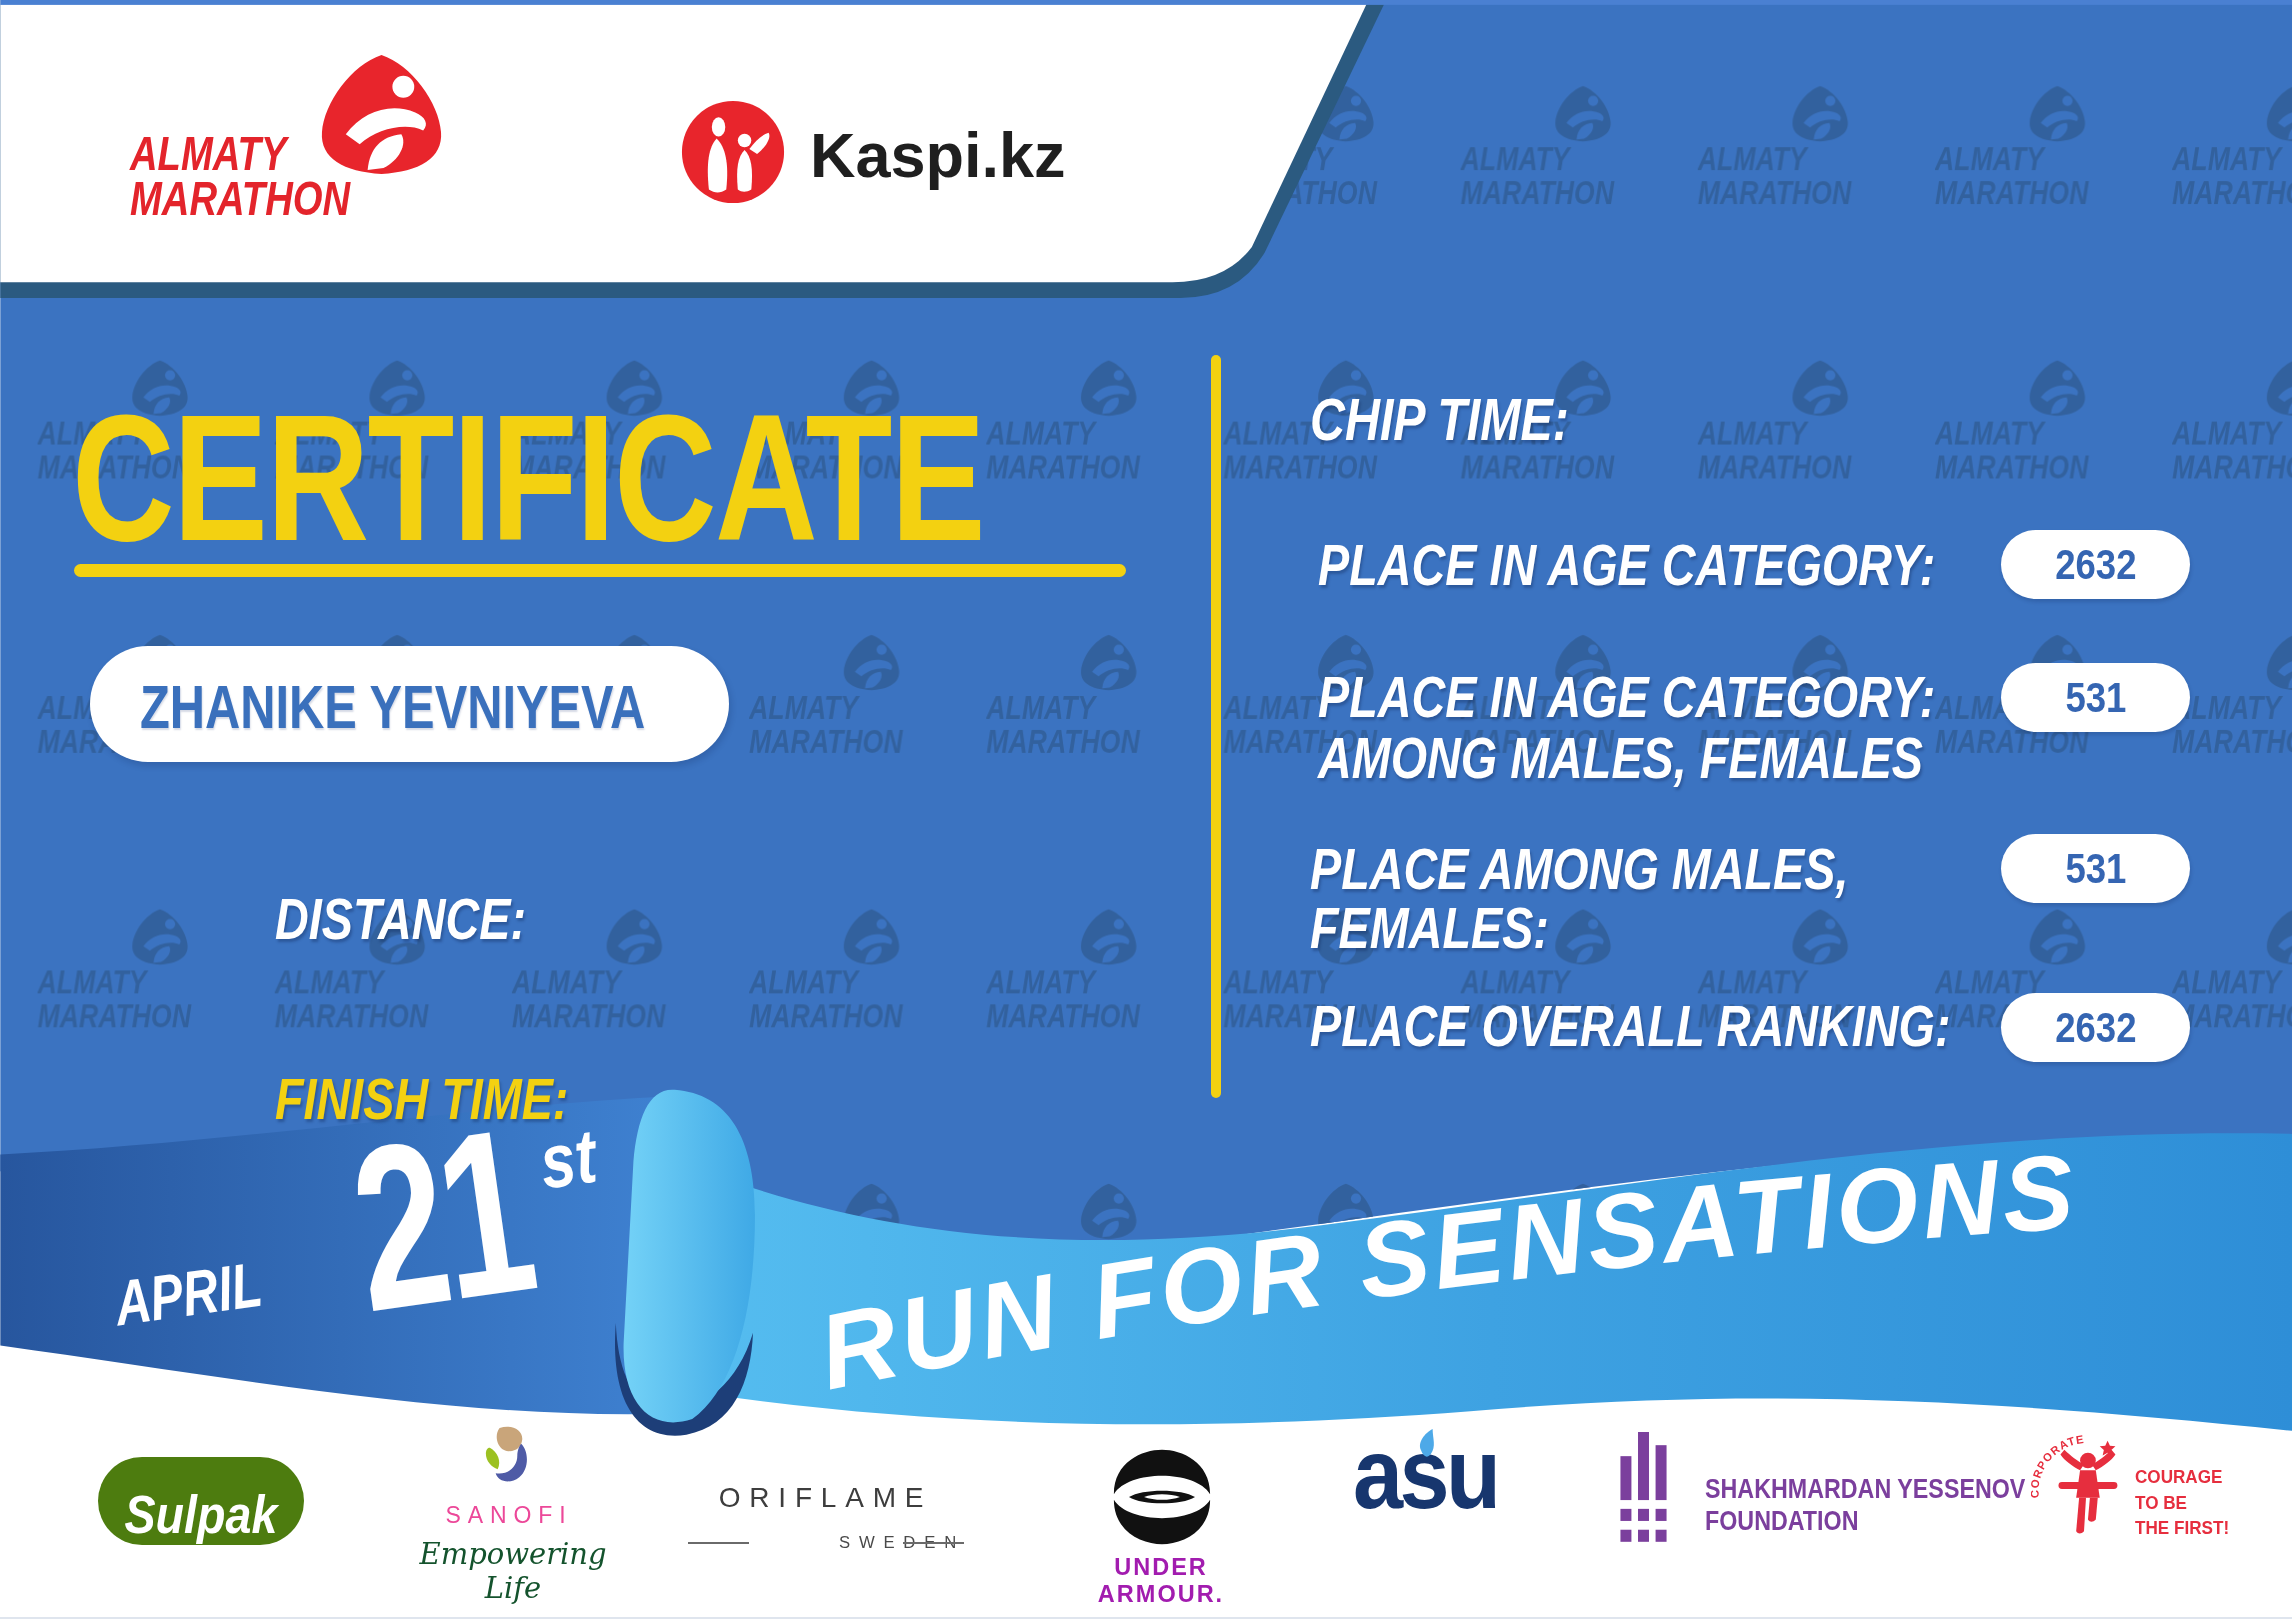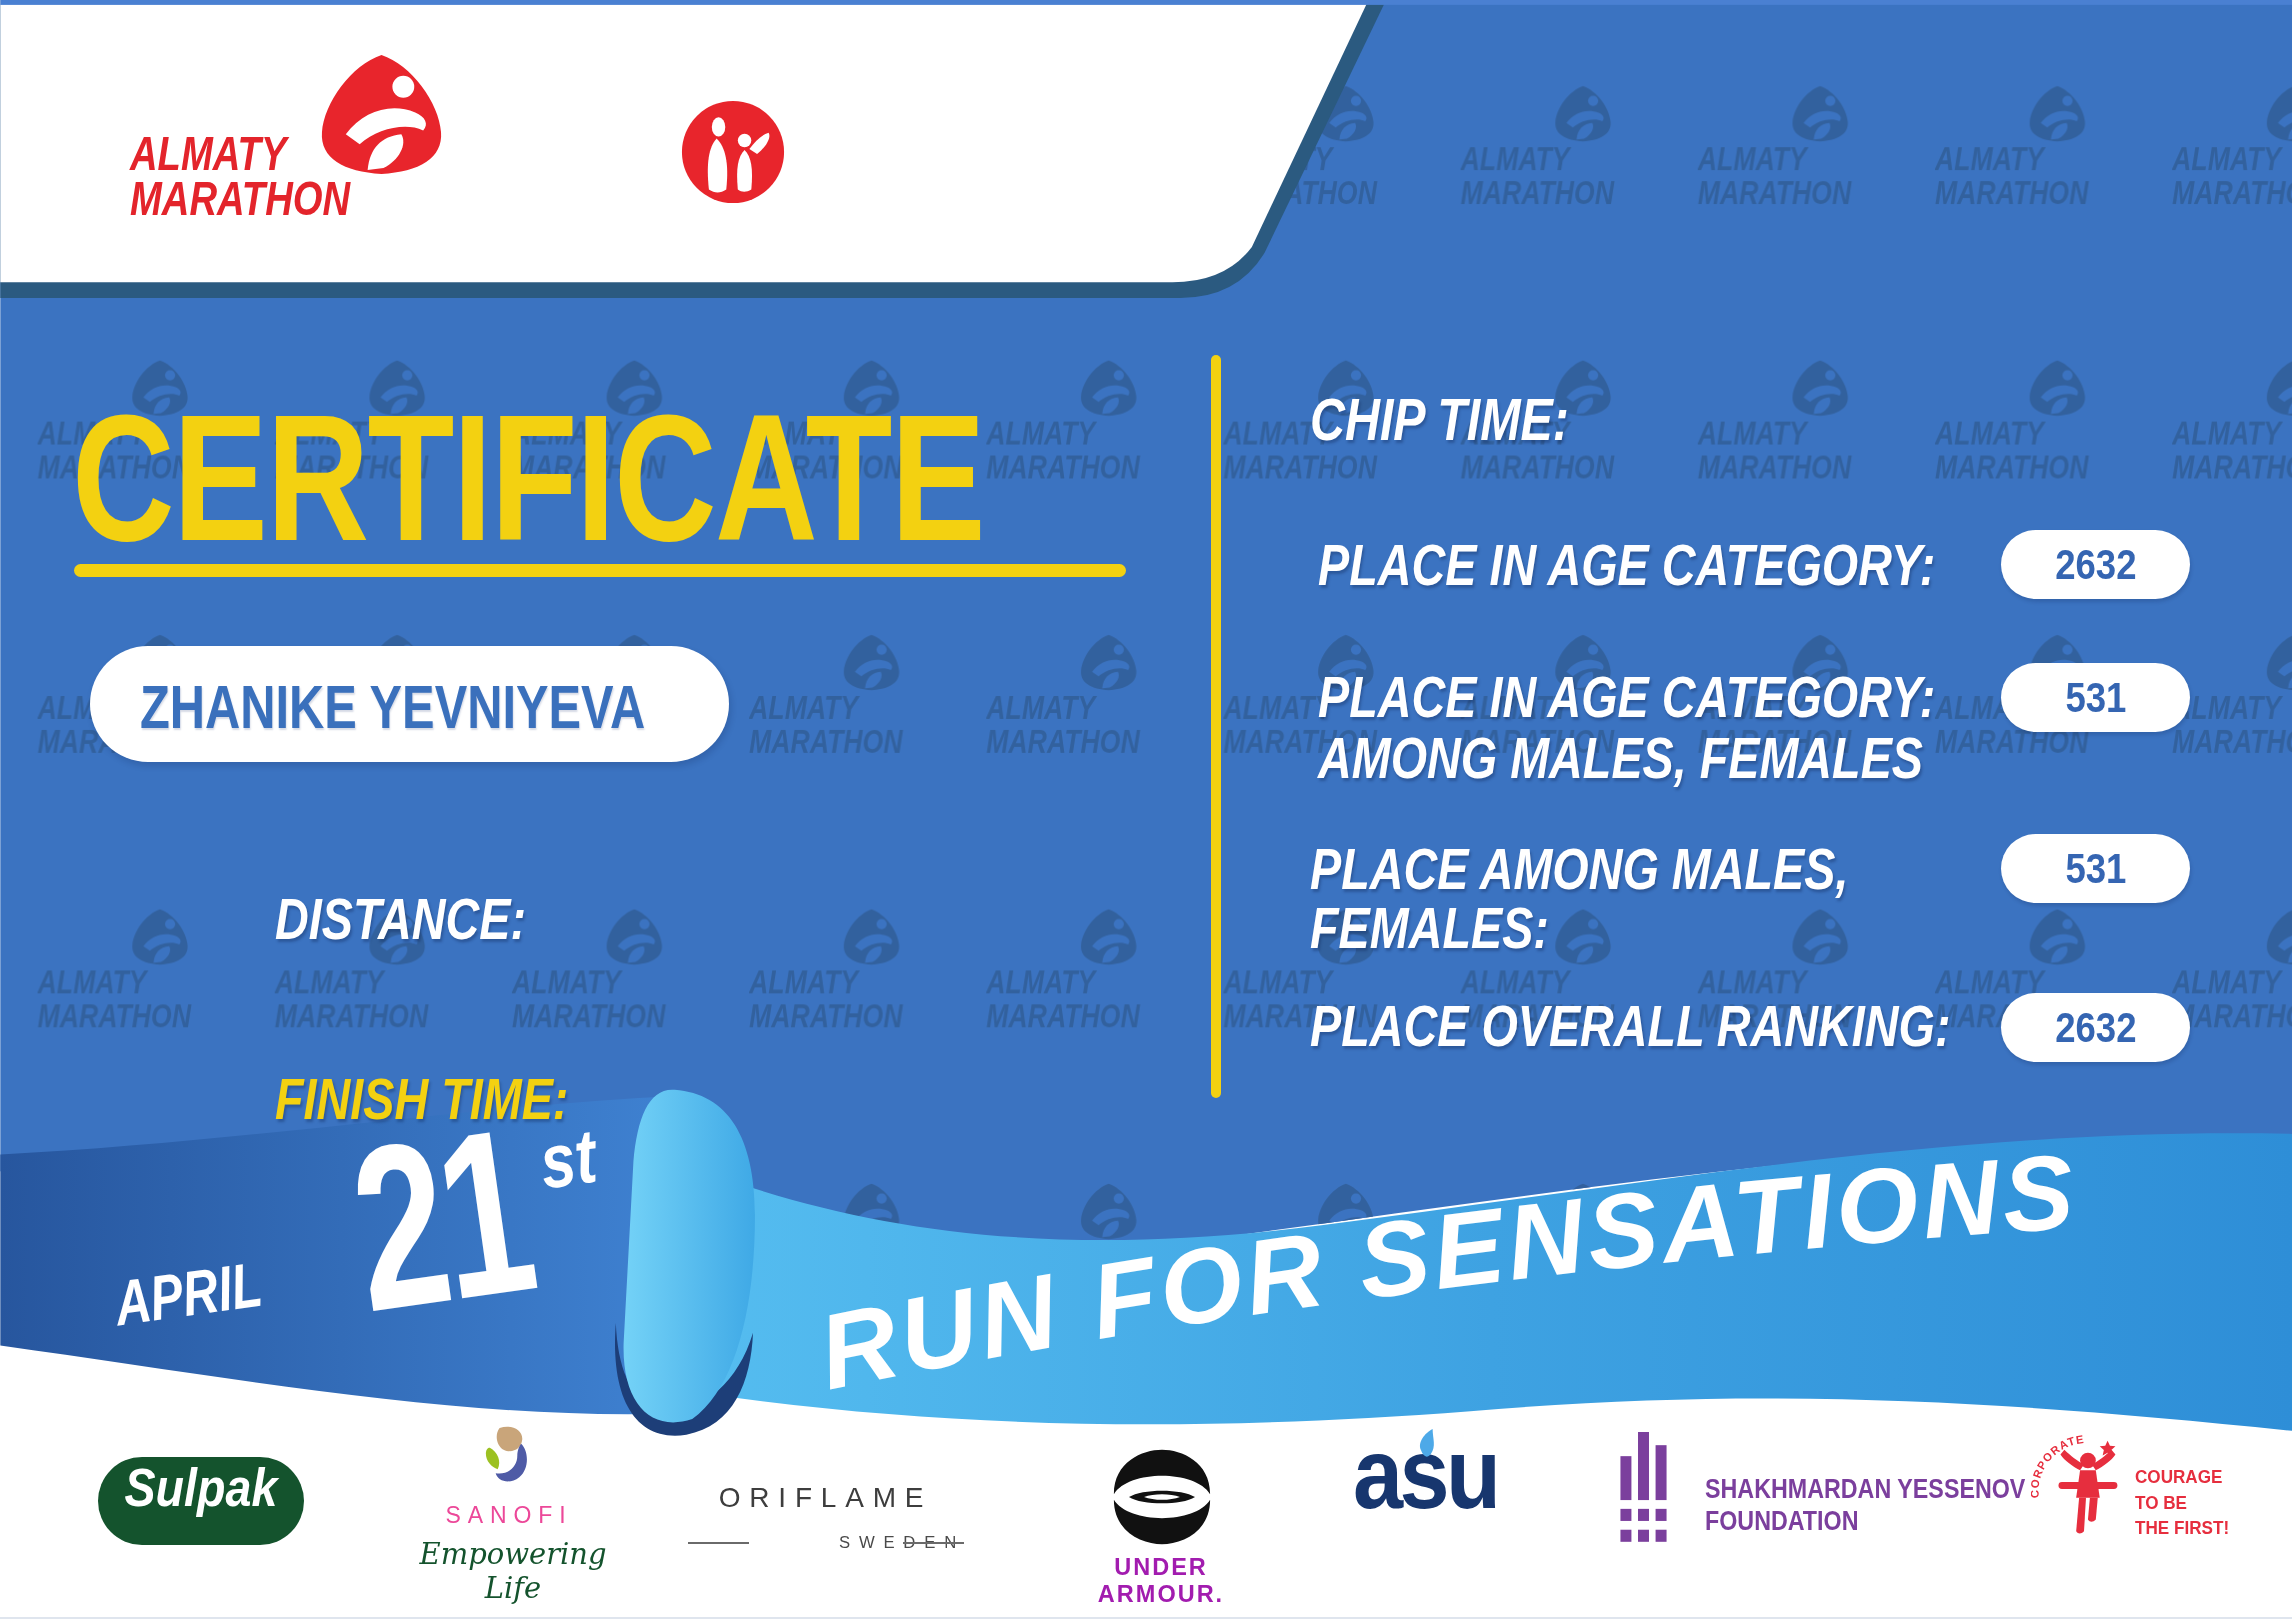--- a/index.html
+++ b/index.html
@@ -31,22 +31,22 @@
   
   .date-wrap{position:absolute;left:93px;top:1122px;width:608px;height:265px;
              transform:rotate(-8deg);transform-origin:center center;}
   .date-month{position:absolute;left:17.6px;top:106px;font-size:63px;font-style:italic;font-weight:bold;
               color:#fff;transform:scaleX(.78);transform-origin:left top;white-space:nowrap;}
   .date-day{position:absolute;left:267px;top:-11.8px;font-size:233px;font-weight:bold;color:#fff;
             line-height:1;transform:scaleX(.70);transform-origin:left top;letter-spacing:-7.8px;}
   .date-suffix{position:absolute;left:459px;top:17.6px;font-size:76px;font-weight:bold;font-style:italic;
                color:#fff;transform:scaleX(.82);transform-origin:left top;}
   
-  .sulpak{position:absolute;left:98px;top:1457px;width:206px;height:88px;background:#14532d;
-          border-radius:45px;display:flex;align-items:flex-start;justify-content:center;}
+  .sulpak{position:absolute;left:98px;top:1457px;width:206px;height:88px;background:#4d7c0f;
+          border-radius:45px;display:flex;align-items:flex-end;justify-content:center;}
   .sulpak span{color:#fff;font-weight:bold;font-style:italic;font-size:53px;transform:scaleX(.88);}
   .sanofi-name{position:absolute;left:421px;top:1502px;width:176px;text-align:center;
                font-size:23px;letter-spacing:6.9px;color:#ec4899;font-weight:400;}
   .sanofi-tag{position:absolute;left:410px;top:1537px;width:206px;text-align:center;
               font-family:"DejaVu Serif", serif;font-style:italic;font-size:29px;color:#14532d;}
   .oriflame{position:absolute;left:686px;top:1482px;width:279px;text-align:center;
             font-size:28px;letter-spacing:8.8px;color:#3D3D3D;}
   .ori-sweden{position:absolute;left:686px;top:1533px;width:279px;text-align:right;
               font-size:16.7px;letter-spacing:8.8px;color:#4a4a4a;}
   .ori-line{position:absolute;top:1542px;width:61px;height:2px;background:#6a6a6a;}
@@ -131,20 +131,21 @@
   </svg>
 
   <svg class="abs" style="left:680px;top:99px;" width="106" height="106" viewBox="0 0 110 110">
     <circle cx="55" cy="55" r="53" fill="#E8252C"></circle>
     <ellipse cx="40" cy="29" rx="7" ry="10" fill="#fff"></ellipse>
     <path fill="#fff" d="M30,94 C27,66 30,50 38,41 C47,50 51,66 48,94 C42,98 36,98 30,94 Z"></path>
     <circle cx="67" cy="43" r="7" fill="#fff"></circle>
     <path fill="#fff" d="M60,94 C58,72 60,60 67,53 C74,60 76,72 74,94 C69,97 64,97 60,94 Z"></path>
     <path fill="#fff" d="M72,52 C78,44 85,37 92,35 C95,40 89,50 80,57 Z"></path>
   </svg>
+  <div class="kaspi-word" style="left:810px;top:119px;font-size:63px;">Kaspi.kz</div>
 
   <div class="title" style="left:72px;top:388px;font-size:180px;">CERTIFICATE</div>
   <div class="hline" style="left:74px;top:564px;width:1052px;height:12.7px;"></div>
 
   <div class="namebox" style="left:90px;top:646px;width:639px;height:116px;"></div>
   <div class="nametext" style="left:140px;top:677px;font-size:61px;">ZHANIKE YEVNIYEVA</div>
 
   <div class="lbl" style="left:275px;top:890px;font-size:57px;">DISTANCE:</div>
 
   <div class="lbl lbl-yellow" style="left:275px;top:1070px;font-size:57px;">FINISH TIME:</div>

